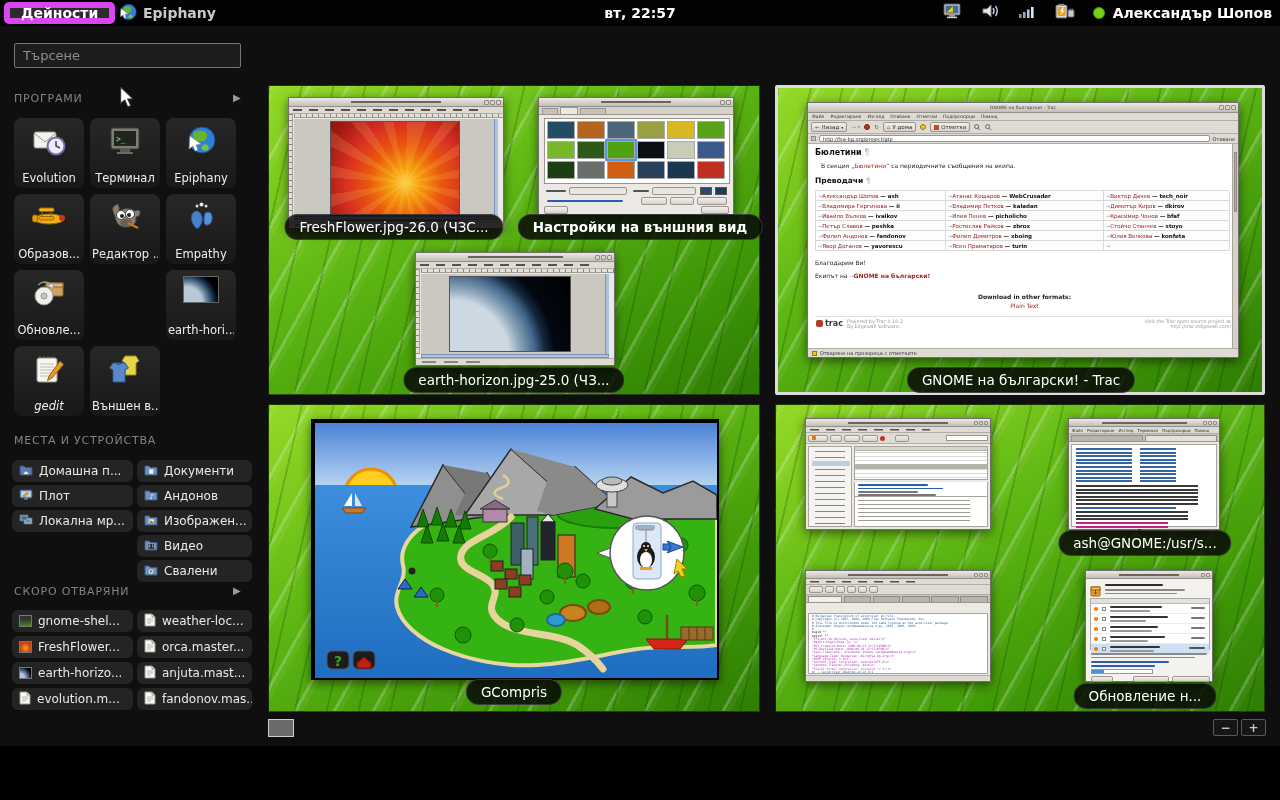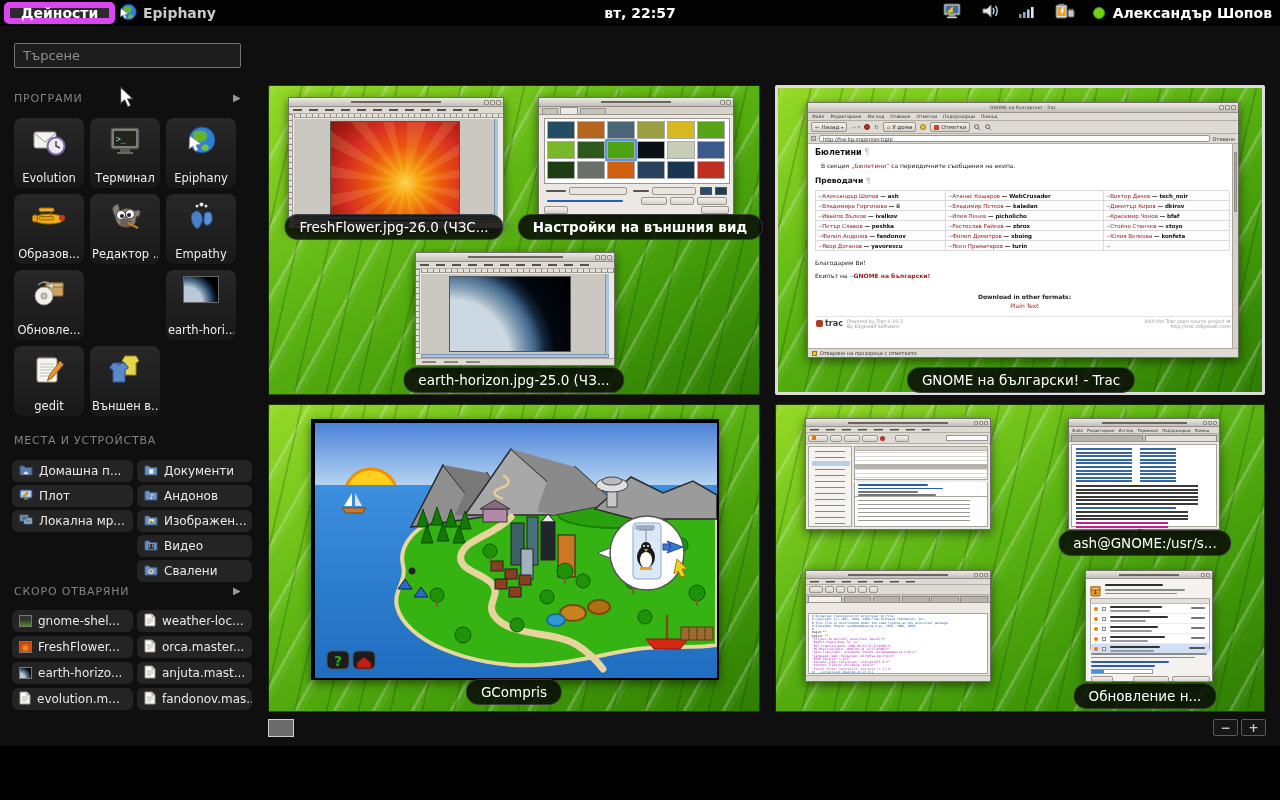--- a/index.html
+++ b/index.html
@@ -303,21 +303,21 @@
         </svg>
       </span>
     <span class="app-label">Обновле...</span>
   </div>
   <div class="app-tile" style="left:166px;top:270px;">
     <span class="ic">
         <span style="display:block;width:36px;height:27px;border:1px solid #666;background:radial-gradient(circle at 8% 100%, #b8c8d6 0 38%, #5a7a96 52%, #16304a 66%, #000 78%);"></span>
       </span>
     <span class="app-label">earth-hori...</span>
   </div>
-  <div class="app-tile" style="left:14px;top:346px;">
+  <div class="app-tile" style="left:14px;top:346px;font-style:italic;">
     <span class="ic">
         <svg width="34" height="34" viewBox="0 0 34 34">
           <rect x="5" y="6" width="20" height="24" rx="2" fill="#f7f5f0" stroke="#9a968e"></rect>
           <g stroke="#c2beb6">
             <line x1="8" y1="12" x2="22" y2="12"></line>
             <line x1="8" y1="15" x2="22" y2="15"></line>
             <line x1="8" y1="18" x2="22" y2="18"></line>
             <line x1="8" y1="21" x2="20" y2="21"></line>
             <line x1="8" y1="24" x2="21" y2="24"></line>
           </g>

